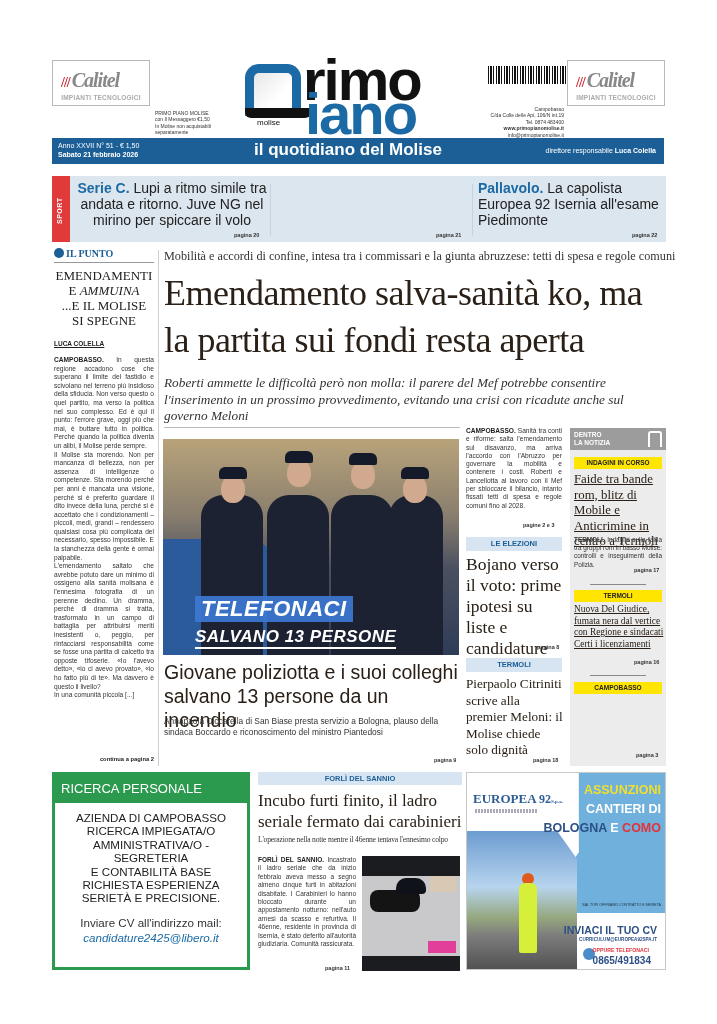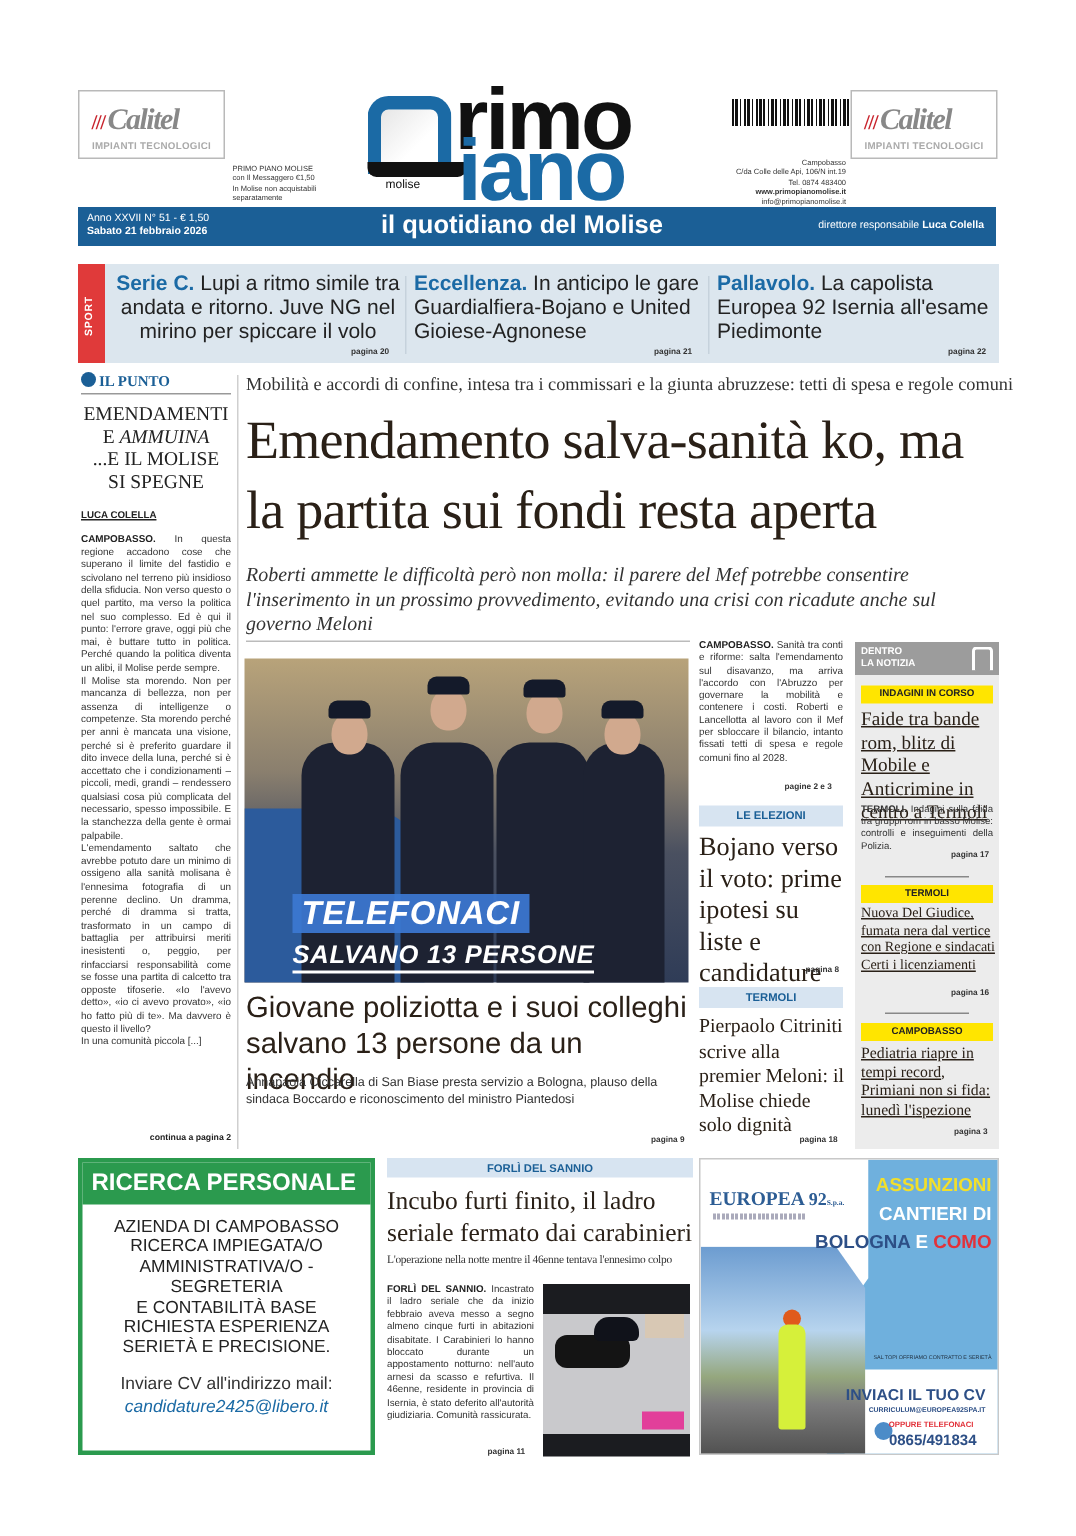--- a/index.html
+++ b/index.html
@@ -75,21 +75,21 @@
     .dentro { position: absolute; left: 570px; top: 428px; width: 96px; height: 338px; background: #ececec; }
     .dentro-top { position: absolute; left: 0; top: 0; width: 96px; height: 22px; background: #9c9c9c; color: #fff; font-size: 6.5px; font-weight: bold; line-height: 7.5px; padding: 3px 4px; }
     .dentro-p { position: absolute; right: 4px; top: 3px; width: 14px; height: 16px; border: 2px solid #fff; border-bottom: none; border-radius: 3px 3px 0 0; }
     .yel { position: absolute; left: 4px; width: 88px; height: 12px; background: #ffe500; color: #222; font-weight: bold; font-size: 6.5px; text-align: center; line-height: 12px; }
     .dn-head { position: absolute; left: 4px; width: 90px; font-family: "Liberation Serif", serif; color: #2a2017; text-decoration: underline; }
     .dn-body { position: absolute; left: 4px; width: 88px; font-size: 6.4px; line-height: 8.2px; color: #333; text-align: justify; }
     .dn-sep { position: absolute; left: 20px; width: 56px; height: 1px; background: #888; }
 
     
     .ricerca { position: absolute; left: 52px; top: 772px; width: 198px; height: 198px; border: 3px solid #2b9a4e; background: #fff; }
-    .ricerca-head { position: absolute; left: 0; top: 0; width: 192px; height: 28px; background: #2b9a4e; color: #fff; font-weight: bold; font-size: 16px; line-height: 28px; padding-left: 6px; }
+    .ricerca-head { position: absolute; left: 0; top: 0; width: 192px; height: 28px; background: #2b9a4e; color: #fff; font-weight: normal; font-size: 13px; line-height: 28px; padding-left: 6px; }
     .ricerca-body { position: absolute; left: 0; top: 36px; width: 192px; text-align: center; font-size: 11.6px; line-height: 13.4px; color: #222; }
     .ricerca-send { position: absolute; left: 0; top: 140px; width: 192px; text-align: center; font-size: 11.6px; line-height: 15px; color: #333; }
     .ricerca-mail { color: #1b6aa5; font-style: italic; }
 
     .forli-bar { position: absolute; left: 258px; top: 772px; width: 204px; height: 13px; background: #d7e4f1; color: #1b5f96; font-weight: bold; font-size: 7.5px; text-align: center; line-height: 13px; }
     .forli-head { position: absolute; left: 258px; top: 790px; width: 205px; font-family: "Liberation Serif", serif; font-size: 17px; line-height: 21px; color: #2a2017; }
     .forli-deck { position: absolute; left: 258px; top: 835px; width: 205px; font-family: "Liberation Serif", serif; font-size: 7.6px; color: #333; letter-spacing: -0.2px; }
     .forli-body { position: absolute; left: 258px; top: 856px; width: 98px; font-size: 6.5px; line-height: 8.4px; text-align: justify; color: #333; }
     .forli-body b { color: #222; }
     .forli-photo { position: absolute; left: 362px; top: 856px; width: 98px; height: 115px; background: #1b1c20; overflow: hidden; }
@@ -175,24 +175,20 @@
       <span>SPORT</span>
     </div>
 
   <div class="sport-item" style="left:24px; width:192px;text-align:center;">
     <span class="kw">Serie C.</span>
     <span>Lupi a ritmo simile tra andata e ritorno. Juve NG nel mirino per spiccare il volo</span>
   </div>
   <div class="pg" style="left:182px; top:56px;">pagina 20</div>
   <div class="vsep" style="left:218px;"></div>
 
-  <div class="sport-item" style="left:224px; width:192px;">
-    <span class="kw">Eccellenza.</span>
-    <span>In anticipo le gare Guardialfiera-Bojano e United Gioiese-Agnonese</span>
-  </div>
   <div class="pg" style="left:384px; top:56px;">pagina 21</div>
   <div class="vsep" style="left:420px;"></div>
 
   <div class="sport-item" style="left:426px; width:186px;">
     <span class="kw">Pallavolo.</span>
     <span>La capolista Europea 92 Isernia all'esame Piedimonte</span>
   </div>
   <div class="pg" style="left:580px; top:56px;">pagina 22</div>
 </div>
 
@@ -271,21 +267,20 @@
   </div>
   <div class="pg" style="left:64px; top:139px;">pagina 17</div>
   <div class="dn-sep" style="top:156px;"></div>
 
   <div class="yel" style="top:162px;">TERMOLI</div>
   <div class="dn-head" style="top:176px; font-size:9.4px; line-height:11.5px;">Nuova Del Giudice, fumata nera dal vertice con Regione e sindacati Certi i licenziamenti</div>
   <div class="pg" style="left:64px; top:231px;">pagina 16</div>
   <div class="dn-sep" style="top:247px;"></div>
 
   <div class="yel" style="top:254px;">CAMPOBASSO</div>
-  <div class="dn-head" style="top:269px; font-size:10.5px; line-height:12.5px;">Pediatria riapre in tempi record, Primiani non si fida: lunedì l'ispezione</div>
   <div class="pg" style="left:66px; top:324px;">pagina 3</div>
 </div>
 
 <div class="ricerca">
   <div class="ricerca-head">RICERCA PERSONALE</div>
   <div class="ricerca-body">
     <div>AZIENDA DI CAMPOBASSO</div>
     <div>RICERCA IMPIEGATA/O</div>
     <div>AMMINISTRATIVA/O -</div>
     <div>SEGRETERIA</div>

